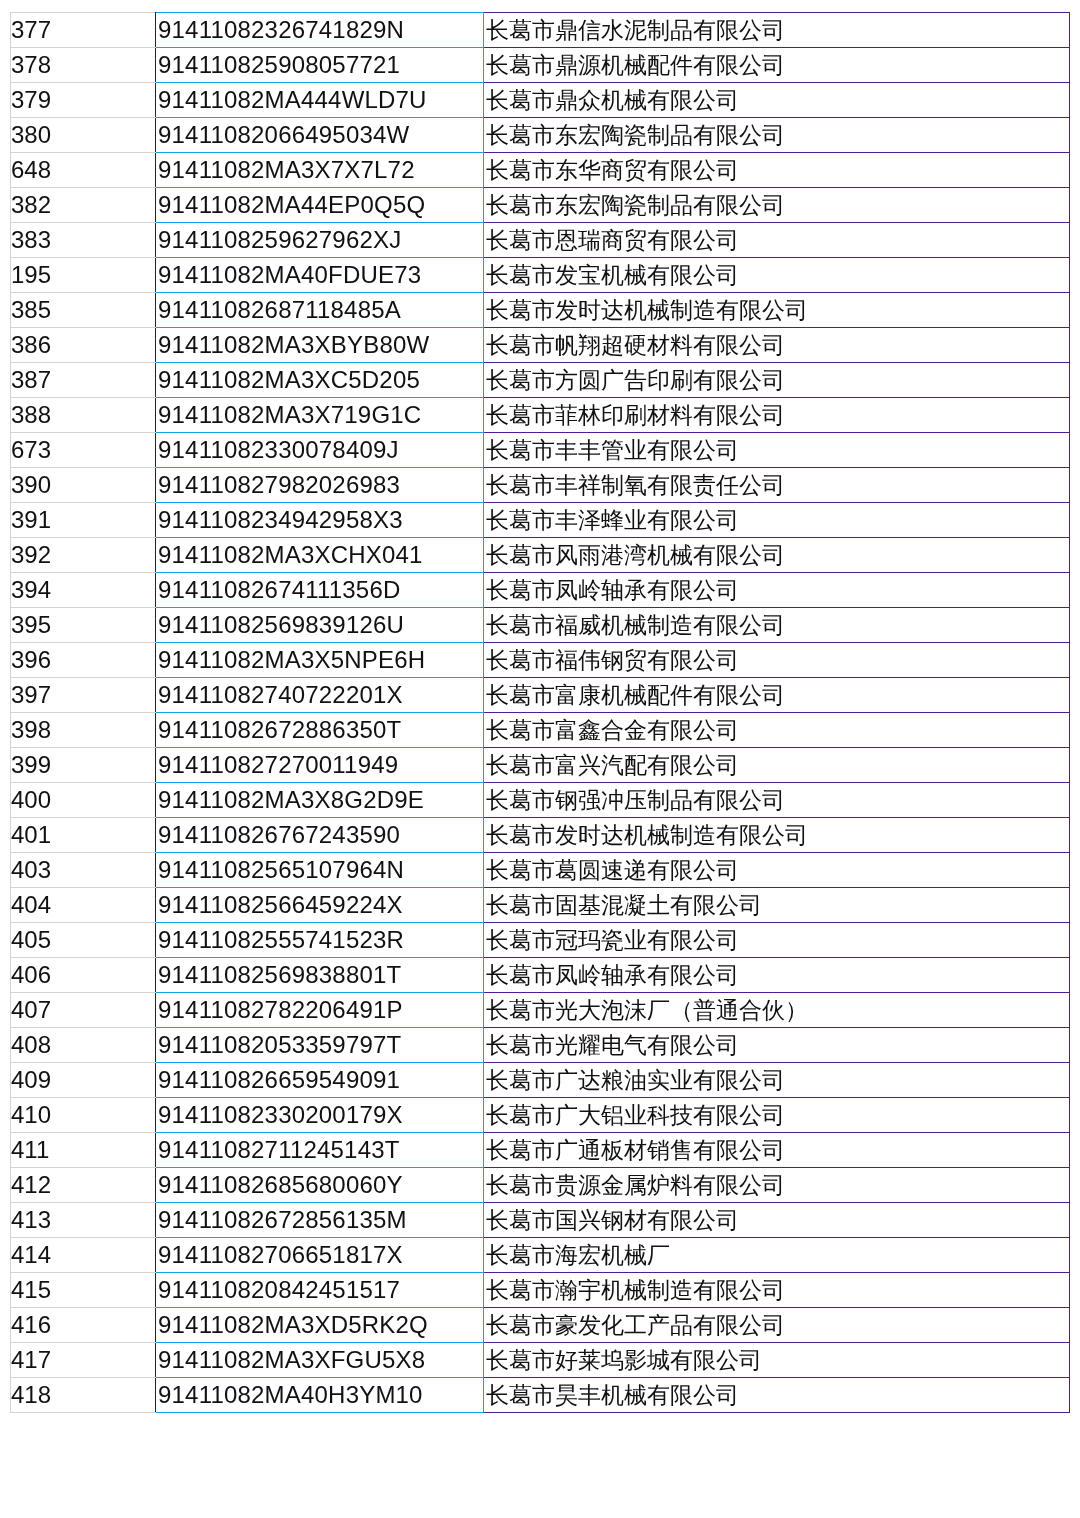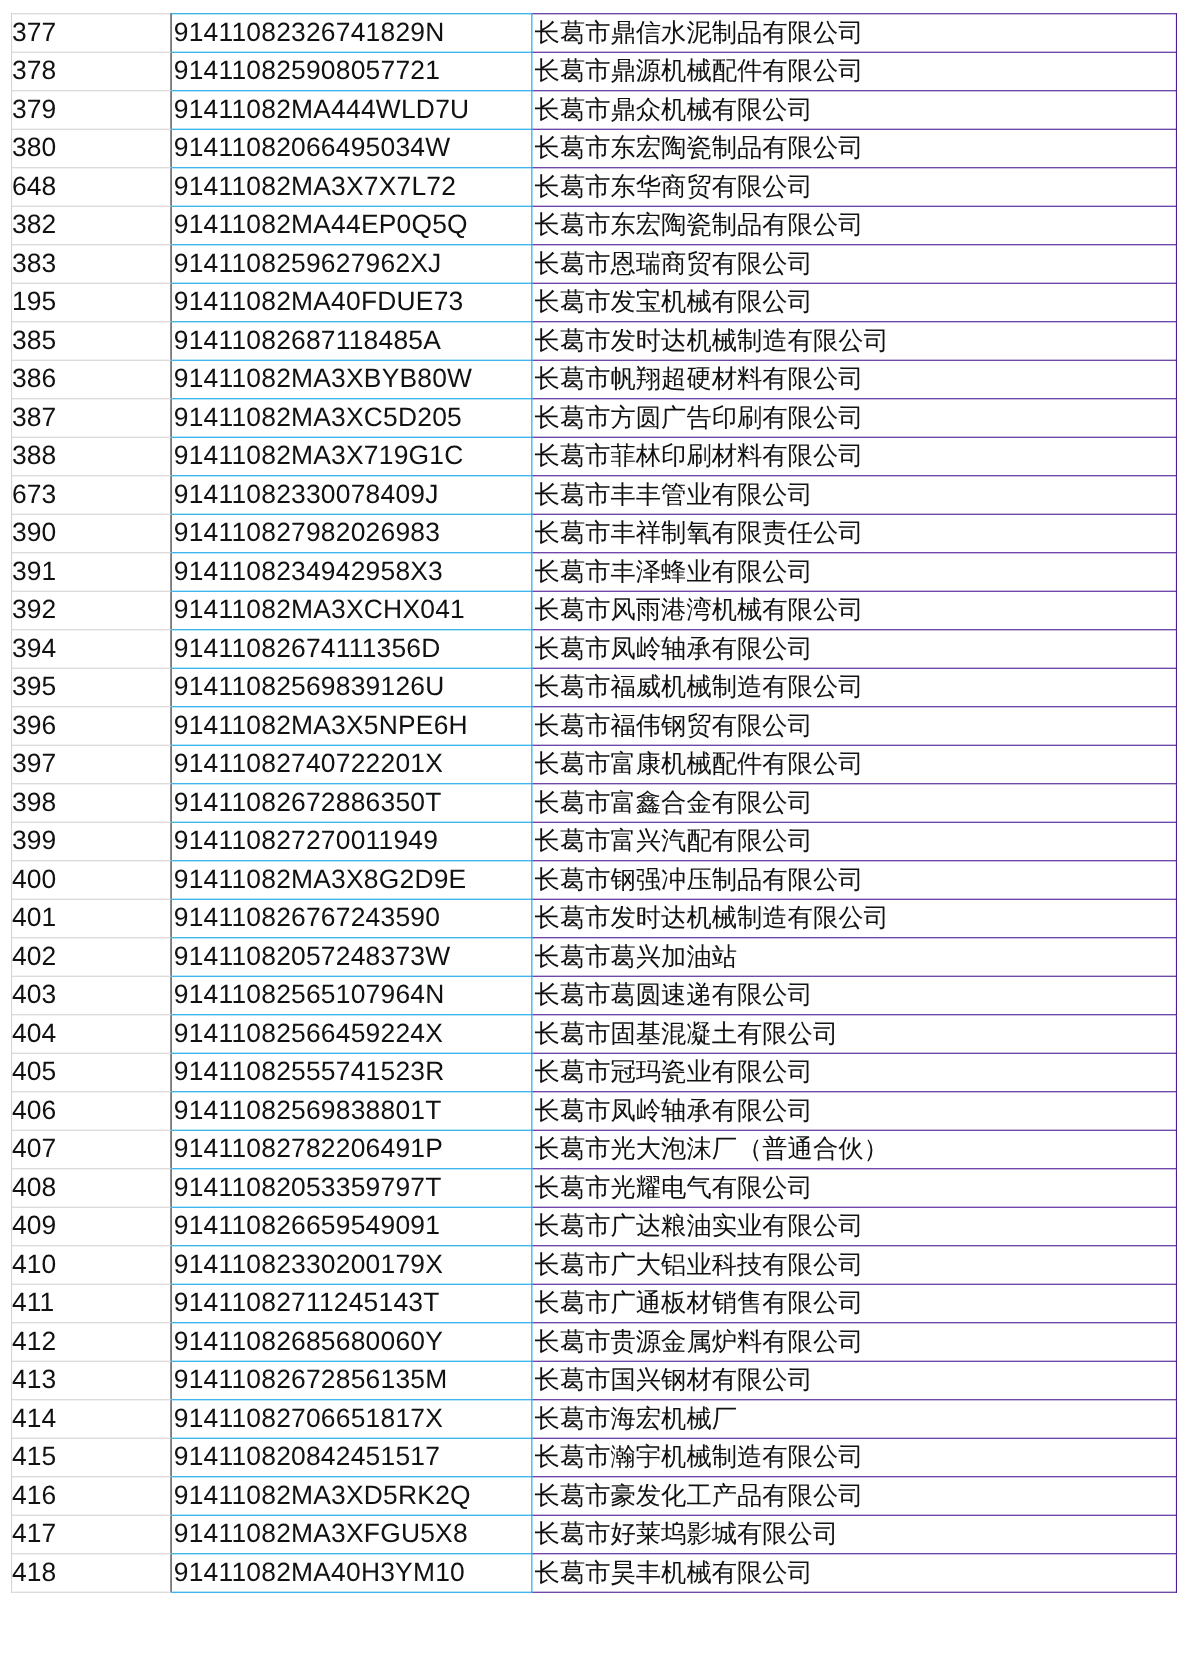--- a/index.html
+++ b/index.html
@@ -139,25 +139,20 @@
           <td class="no">400</td>
           <td class="code">91411082MA3X8G2D9E</td>
           <td class="name">长葛市钢强冲压制品有限公司</td>
         </tr>
         <tr>
           <td class="no">401</td>
           <td class="code">914110826767243590</td>
           <td class="name">长葛市发时达机械制造有限公司</td>
         </tr>
         <tr>
-          <td class="no">402</td>
-          <td class="code">91411082057248373W</td>
-          <td class="name">长葛市葛兴加油站</td>
-        </tr>
-        <tr>
           <td class="no">403</td>
           <td class="code">91411082565107964N</td>
           <td class="name">长葛市葛圆速递有限公司</td>
         </tr>
         <tr>
           <td class="no">404</td>
           <td class="code">91411082566459224X</td>
           <td class="name">长葛市固基混凝土有限公司</td>
         </tr>
         <tr>

